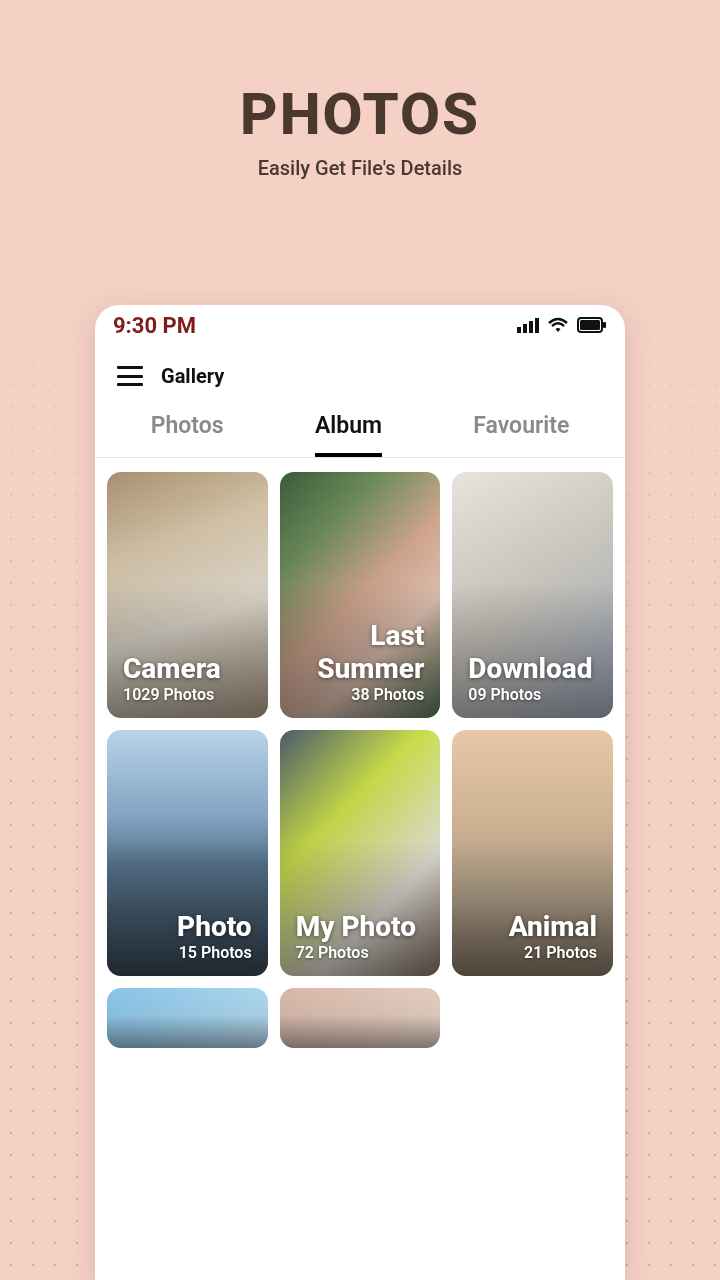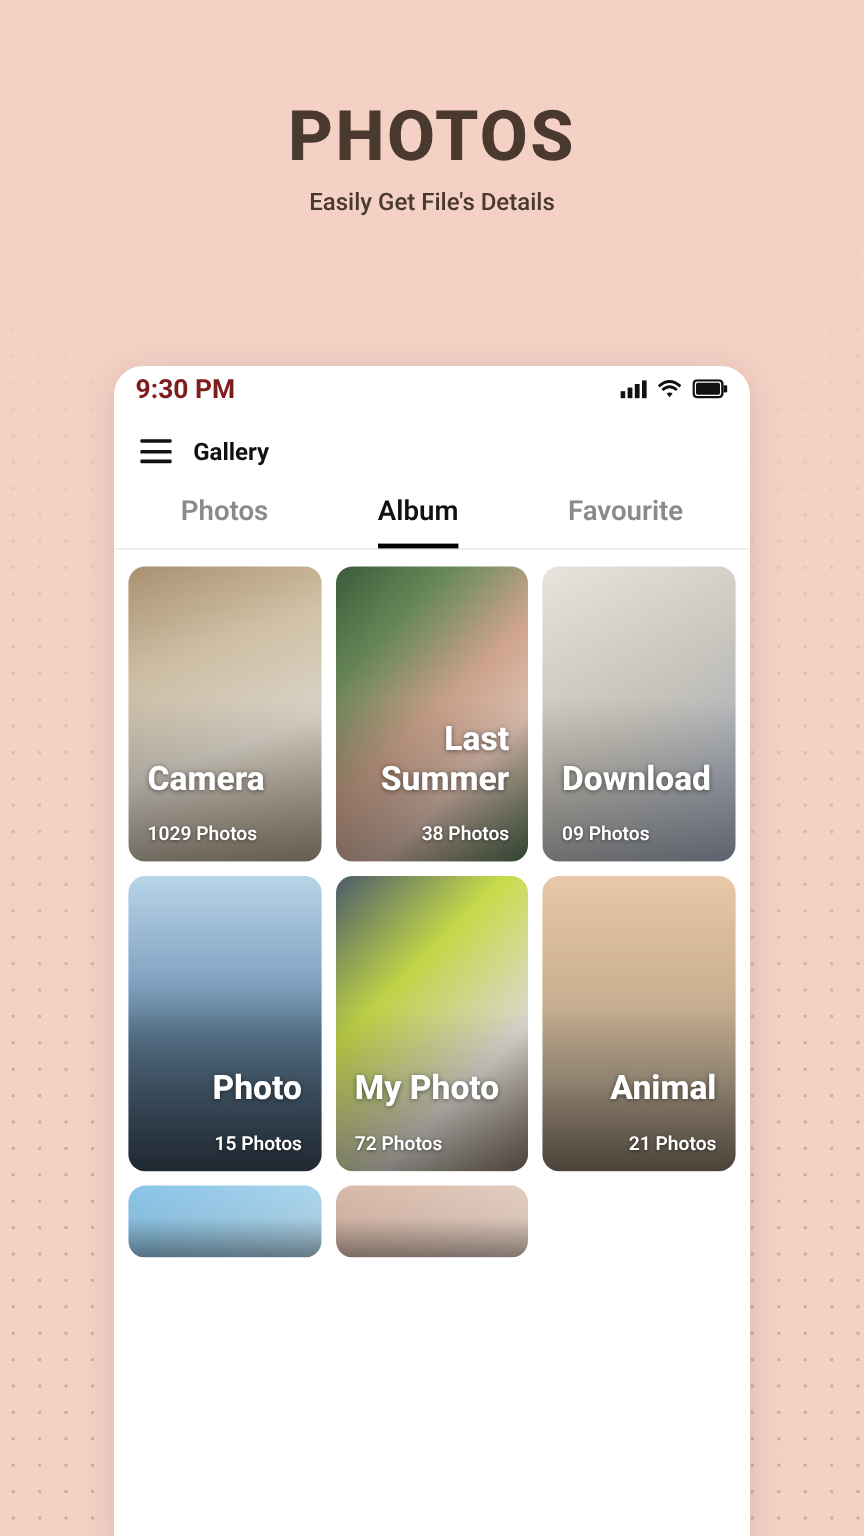--- a/index.html
+++ b/index.html
@@ -118,21 +118,21 @@
   color: #fff;
   font-size: 28px;
   font-weight: 800;
   text-shadow: 0 1px 4px rgba(0,0,0,0.5);
 }
 .album-sub {
   position: relative;
   color: #fff;
   font-size: 16px;
   font-weight: 600;
-  margin-top: 20px;
+  margin-top: 0;
   text-shadow: 0 1px 3px rgba(0,0,0,0.5);
 }
 .align-right .album-title, .align-right .album-sub { text-align: right; }
 .album.partial { height: 60px; }
 
 
 .bg-camera { background: linear-gradient(160deg, #a89070 0%, #d4c4a8 30%, #e6dfd3 60%, #b8a890 100%); }
 .bg-summer { background: linear-gradient(135deg, #3a5a3a 0%, #6b8b5a 25%, #d4a890 50%, #e8c8b8 70%, #5a7a5a 100%); }
 .bg-download { background: linear-gradient(135deg, #e8e4dc 0%, #d0ccc4 50%, #a8b4c8 100%); }
 .bg-city { background: linear-gradient(180deg, #b8d4e8 0%, #88aacb 35%, #5a7890 55%, #3a4a5a 100%); }

